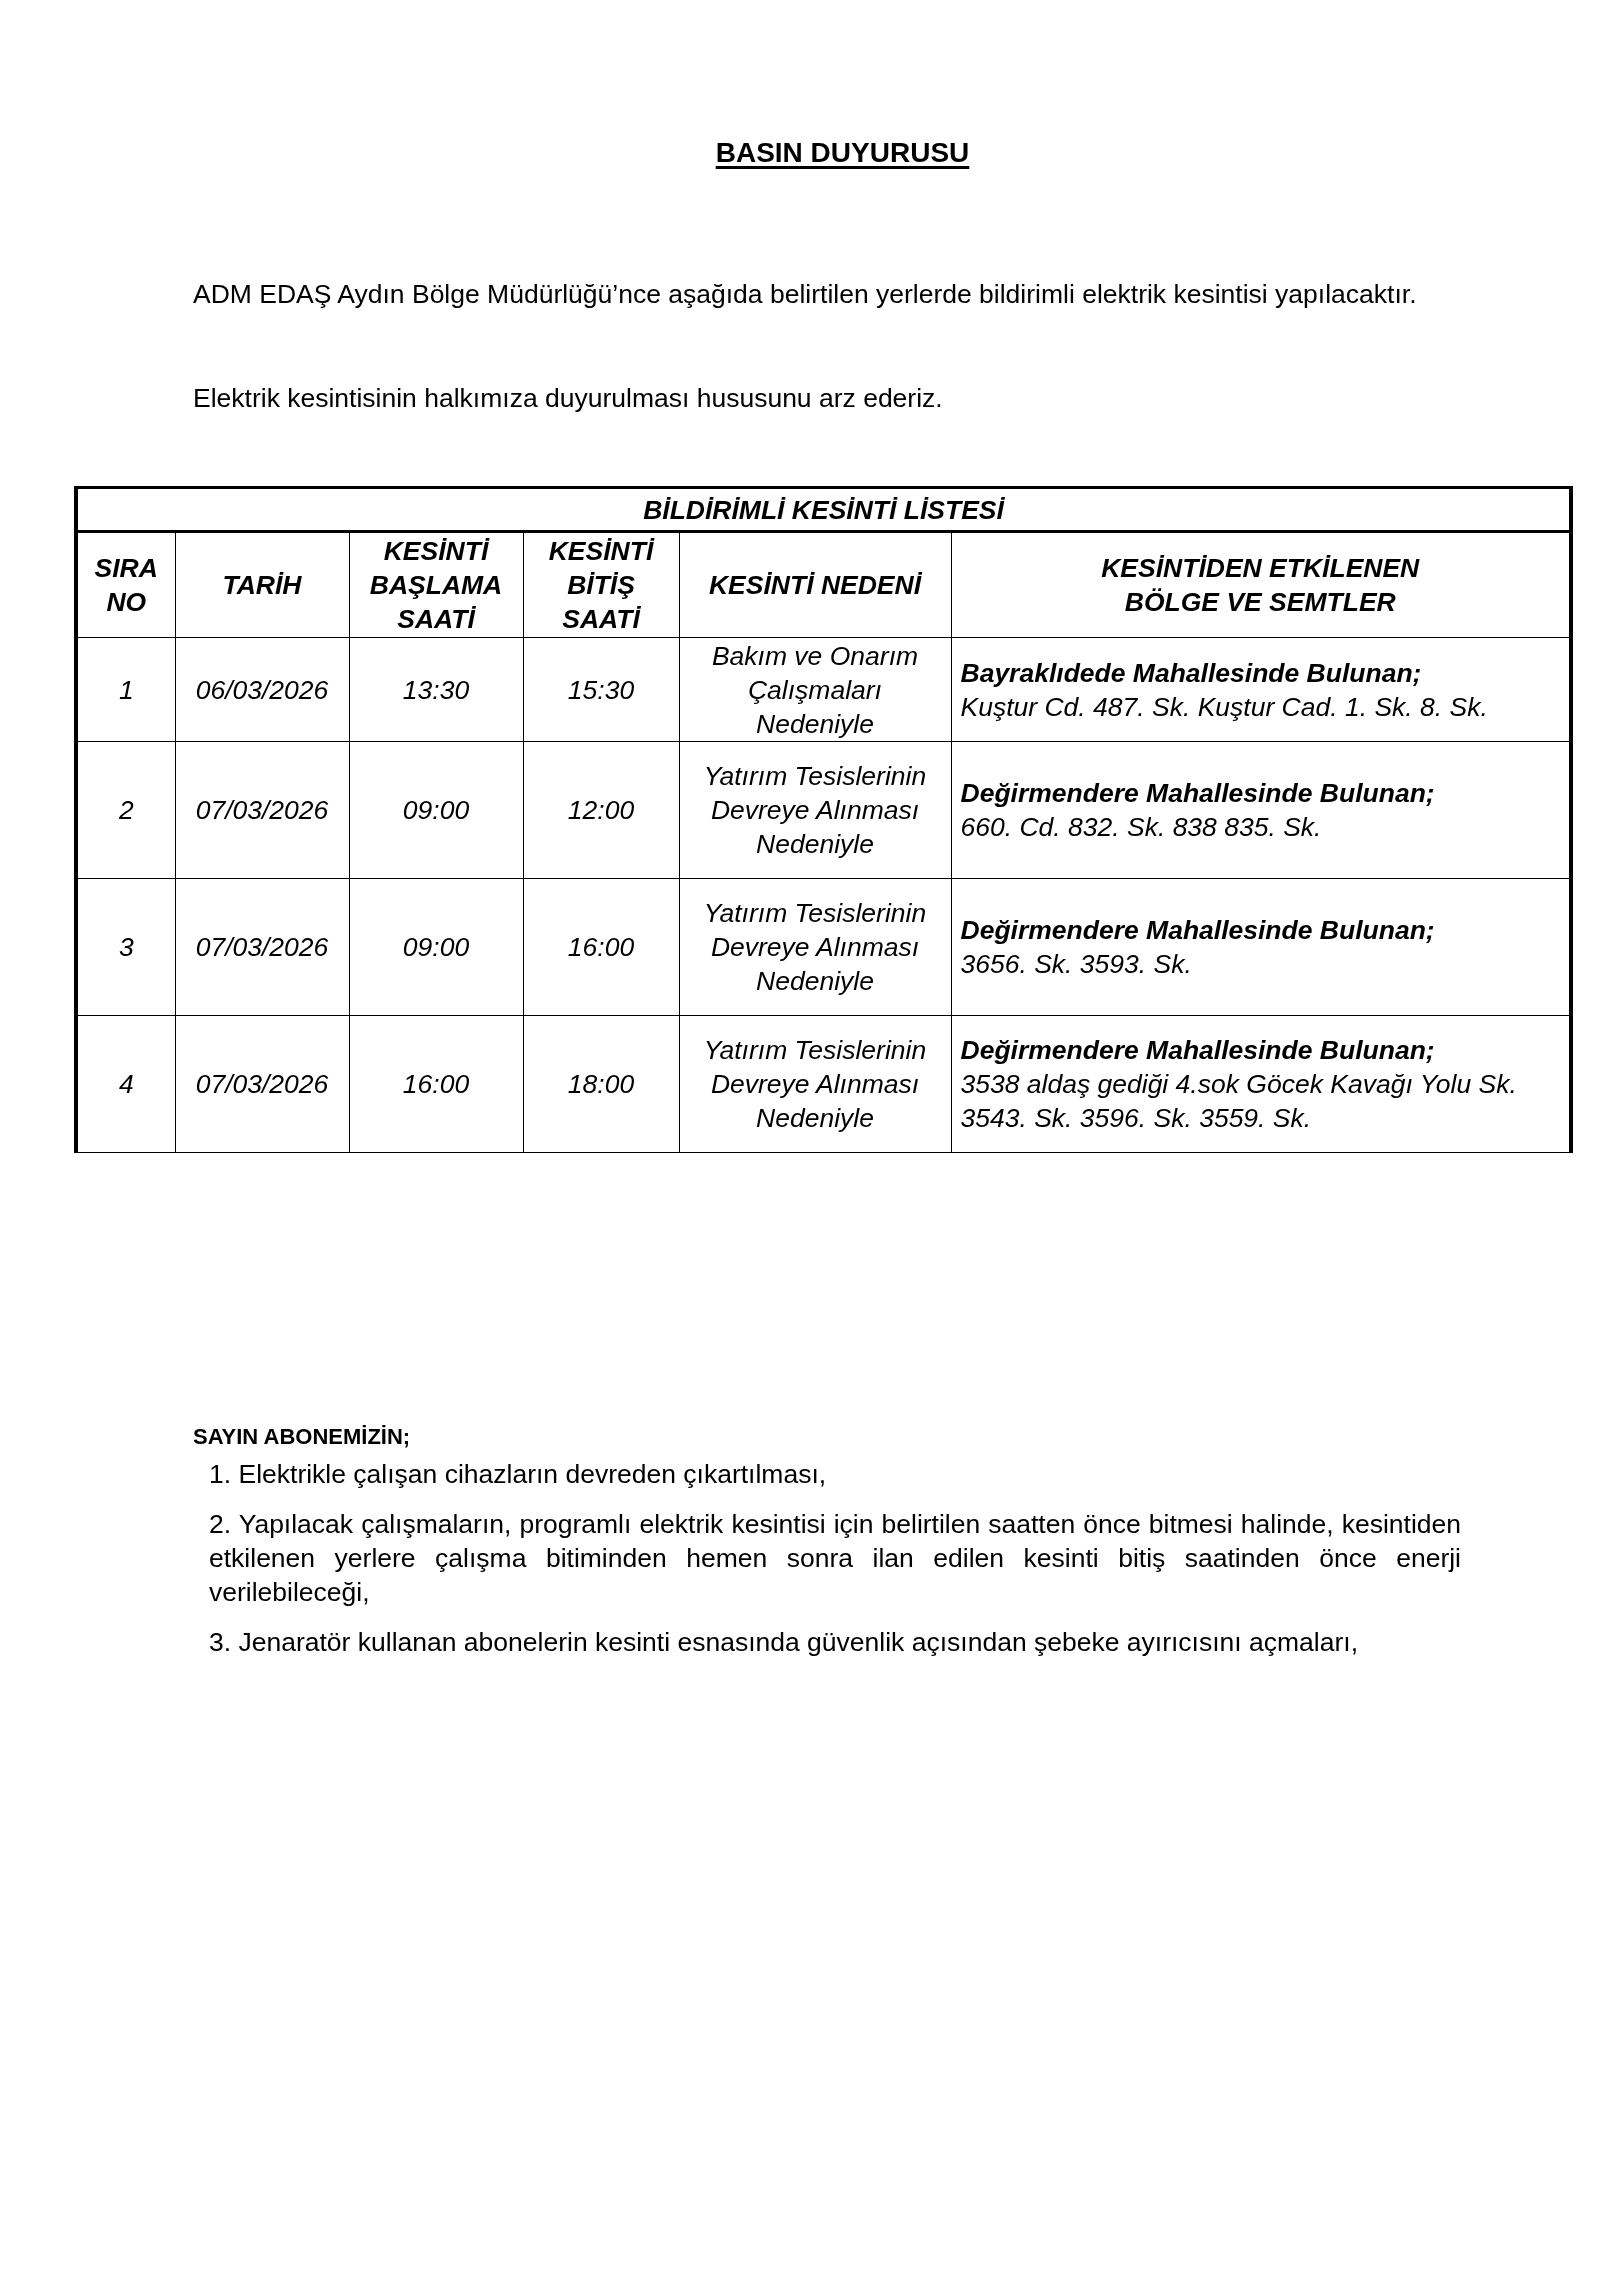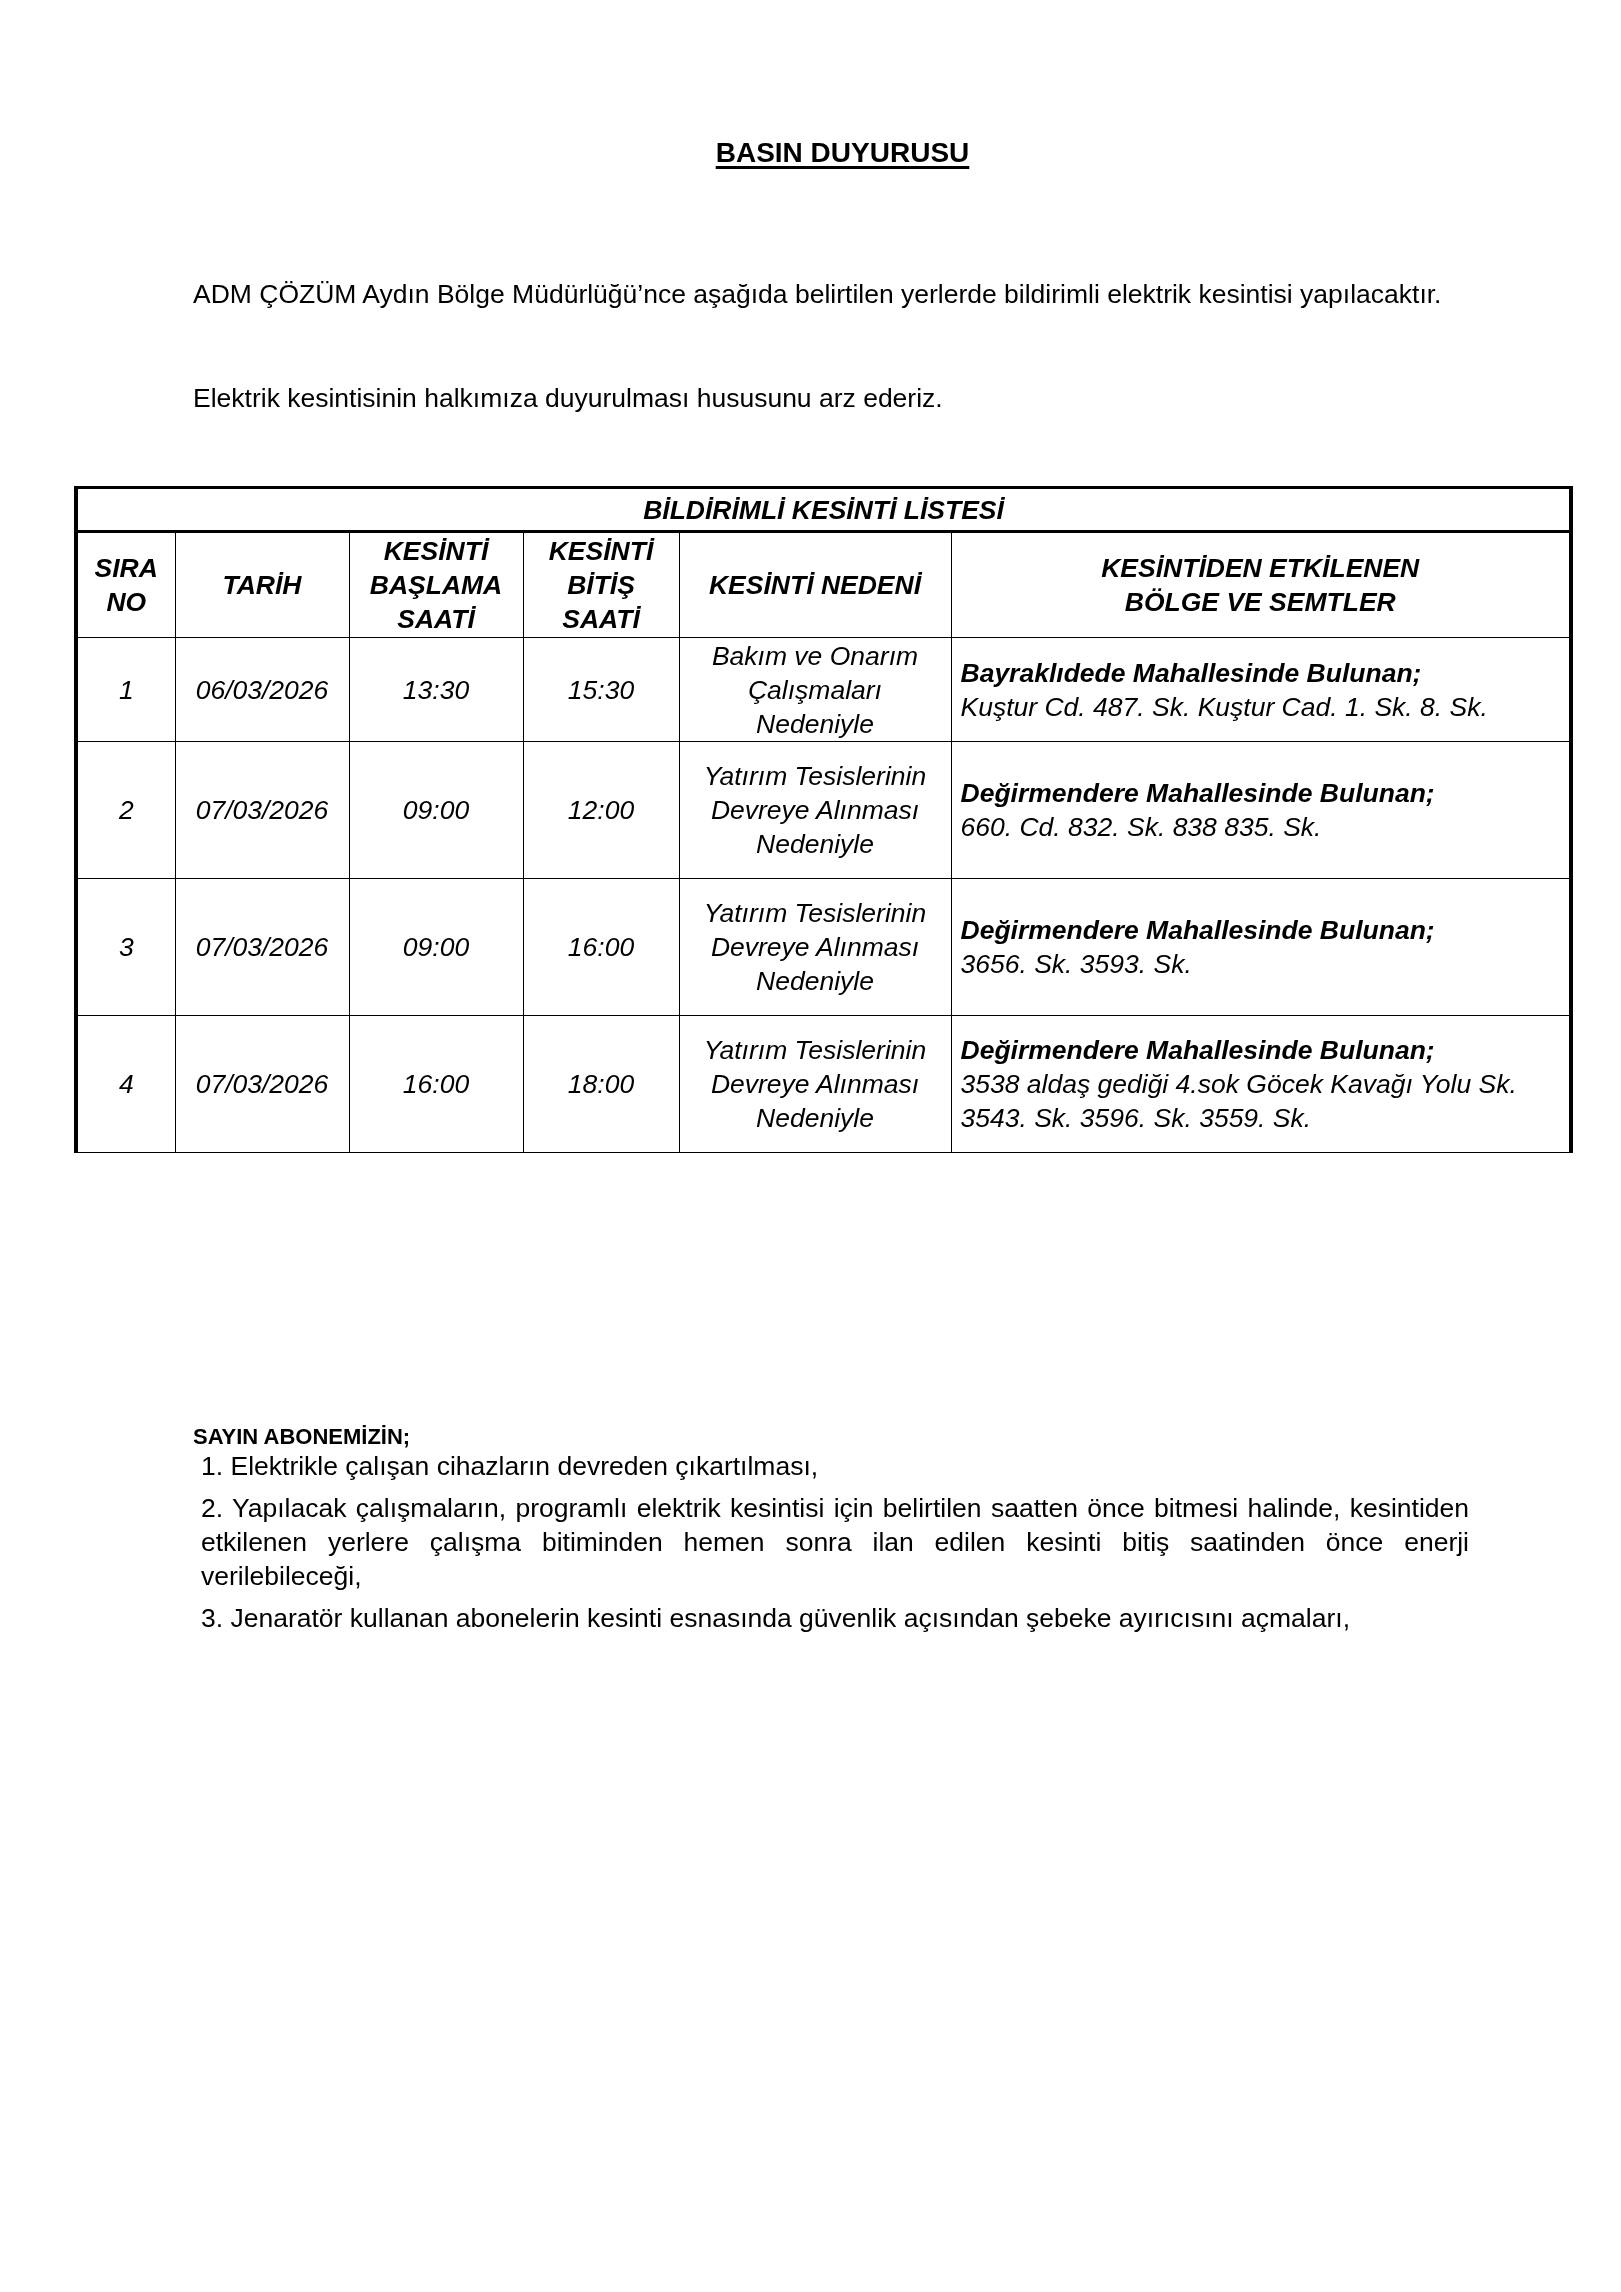--- a/index.html
+++ b/index.html
@@ -16,28 +16,28 @@
   table.cuts tr > :first-child { border-left:4.9px solid #000; }
   table.cuts tr > :last-child { border-right:4.9px solid #000; }
   table.cuts .hd th { font-weight:bold; height:104px; }
   table.cuts td.area { text-align:left; padding-left:9px; }
   table.cuts td.area b { display:block; font-weight:bold; }
   .r1 td { height:103px; }
   .r2 td, .r3 td, .r4 td { height:136px; }
 
   .abone { position:absolute; left:193px; top:1424px; font-size:22px; font-weight:bold; }
   .list { position:absolute; left:193px; top:1441px; width:1284px; font-size:26.5px; line-height:34px; text-align:justify; }
-  .list div { margin:8px; }
+  .list div { margin:16px; }
 </style>
 </head>
 <body>
 
 <div class="title"><span>BASIN DUYURUSU</span></div>
 
-<div class="para p1">ADM ÇÖZÜM Aydın Bölge Müdürlüğü’nce aşağıda belirtilen yerlerde bildirimli elektrik kesintisi yapılacaktır.</div>
+<div class="para p1">ADM EDAŞ Aydın Bölge Müdürlüğü’nce aşağıda belirtilen yerlerde bildirimli elektrik kesintisi yapılacaktır.</div>
 <div class="para p2">Elektrik kesintisinin halkımıza duyurulması hususunu arz ederiz.</div>
 
 <table class="cuts">
   <colgroup>
     <col style="width:99px">
     <col style="width:174px">
     <col style="width:174px">
     <col style="width:156px">
     <col style="width:272px">
     <col style="width:620px">

